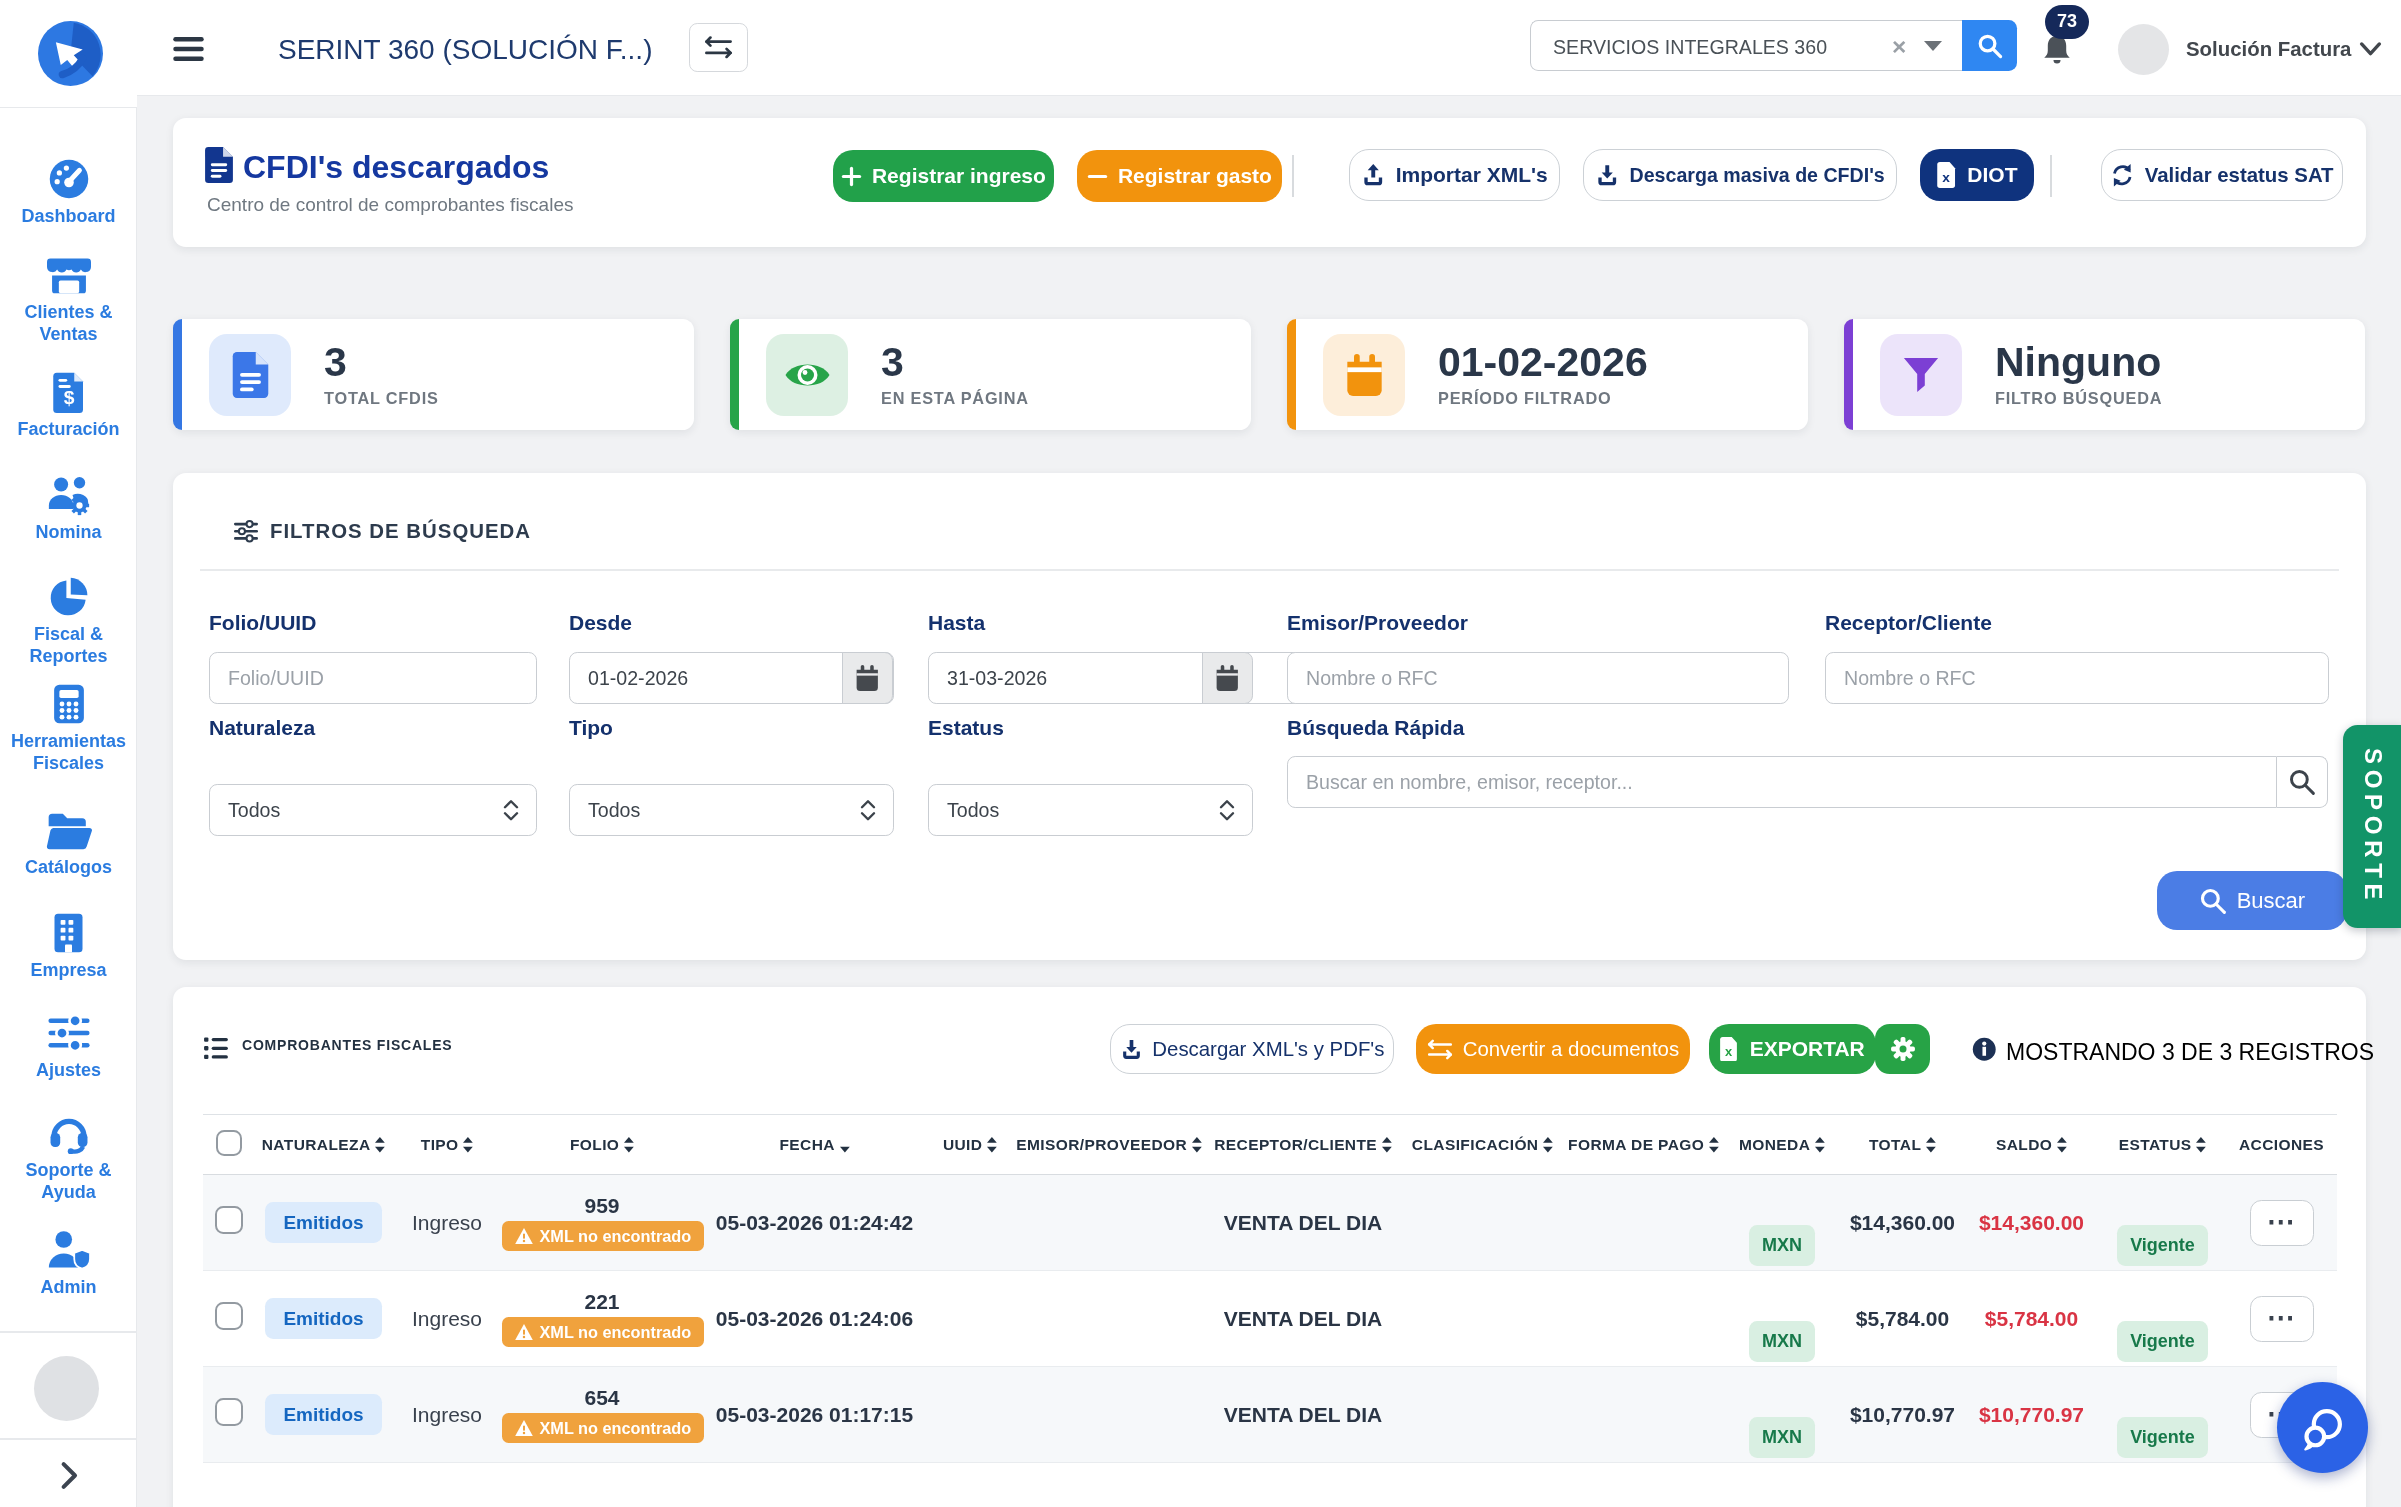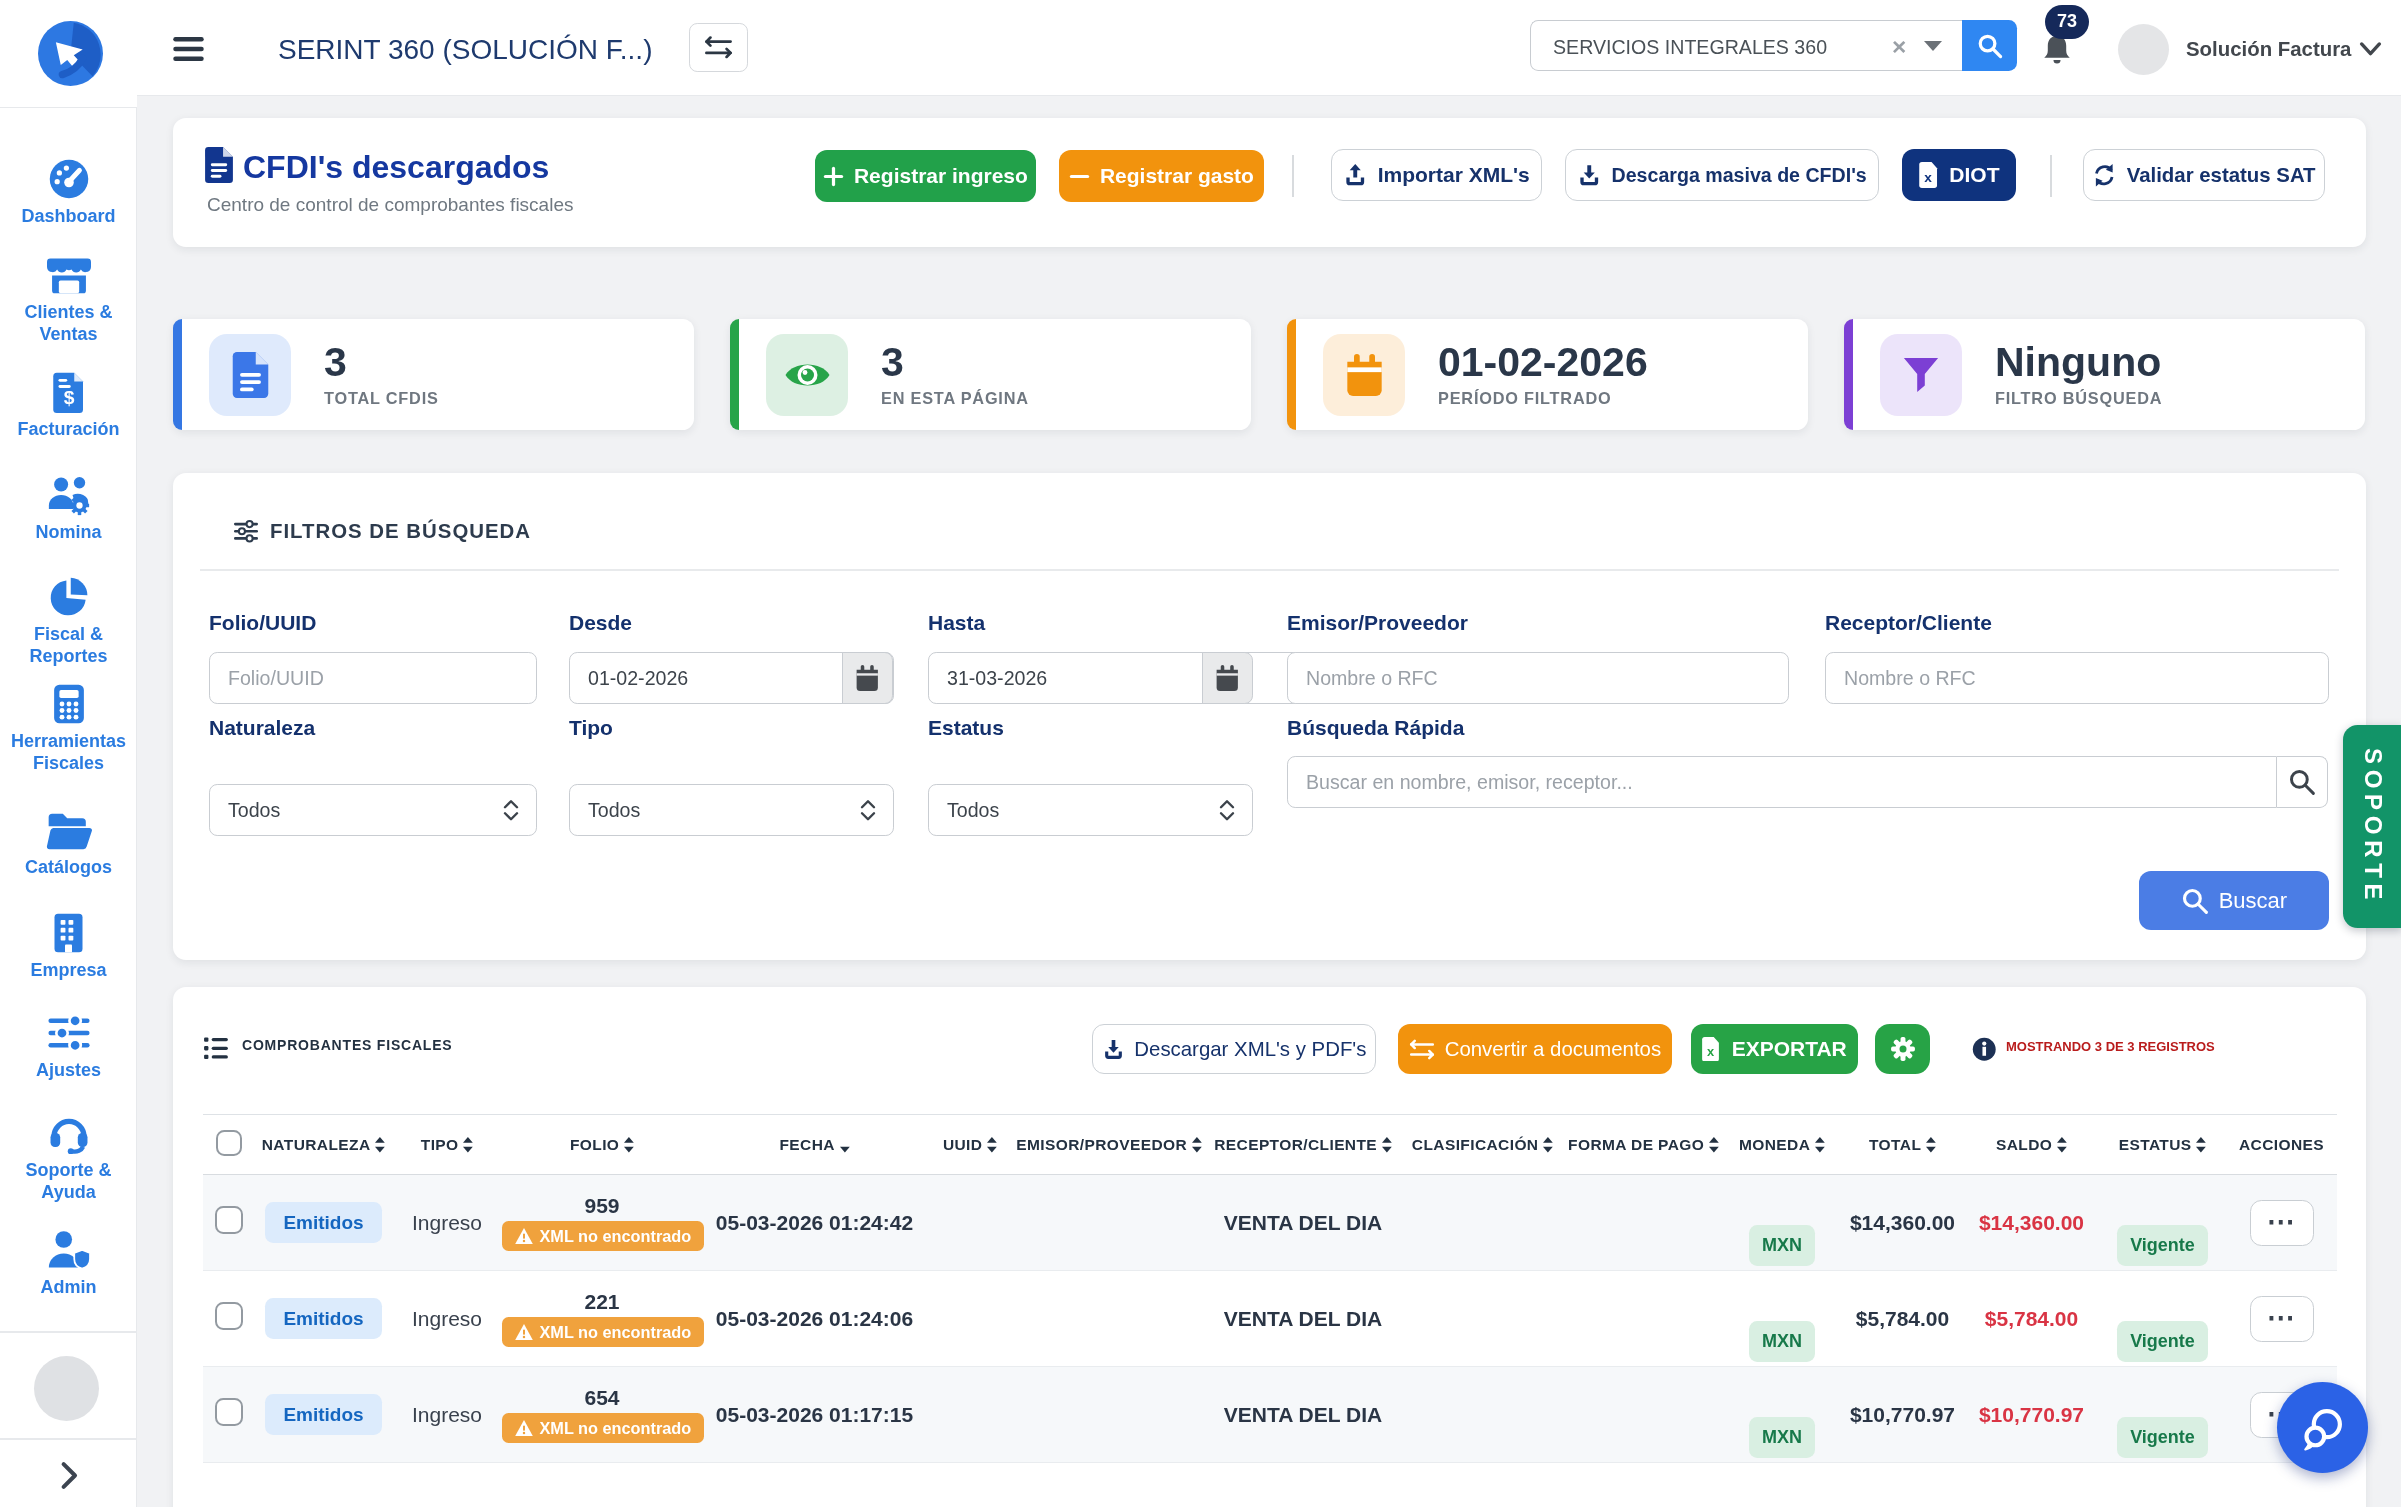--- a/index.html
+++ b/index.html
@@ -1,21 +1,21 @@
 <!DOCTYPE html>
 <html style="font-size:13px"><head>
 <meta charset="utf-8">
 <style>
   * { margin:0; padding:0; box-sizing:border-box; }
   html,body { width:2401px; height:1508px; overflow:hidden; }
   body { font-family:"Liberation Sans", sans-serif; background:#f1f2f4; position:relative; }
   .abs { position:absolute; }
   .card { position:absolute; background:#fff; border-radius:13px; box-shadow:0 2.5px 8.2px rgba(25,35,55,.08); }
   .flex { display:flex; align-items:center; }
-  .btn { display:inline-flex; align-items:center; justify-content:center; gap:9.8px; border-radius:12px; font-weight:bold; font-size:21px; white-space:nowrap; }
+  .btn { display:inline-flex; align-items:center; justify-content:center; gap:9.8px; border-radius:20px; font-weight:bold; font-size:21px; white-space:nowrap;margin-left:18px; }
   .btn-outline { background:#fff; border:1.6px solid #ccd1d6; color:#16326b; }
   .chip { display:inline-flex; align-items:center; justify-content:center; border-radius:8.2px; font-weight:bold; }
   .lbl { position:absolute; font-size:21px; font-weight:bold; color:#14316d; }
   .inp { position:absolute; height:52px; background:#fff; border:1.6px solid #c9cdd2; border-radius:8.2px; display:flex; align-items:center; padding:0 18px; font-size:19.6px; color:#3c434b; }
   .ph { color:#9ba1a8; }
   .vline { position:absolute; width:1.6px; background:#d8dbde; }
   .sortg { display:inline-block; vertical-align:-3.3px; margin-left:4.9px; }
 </style>
 </head>
 <body>
@@ -509,21 +509,21 @@
       <circle cx="20" cy="20" r="5" fill="#27a346"></circle>
     </svg>
 </div>
 <div class="abs" style="left:1972px;top:1037px;width:24.5px;height:24.5px;">
 <svg width="24.5" height="24.5" viewBox="0 0 30 30">
       <circle cx="15" cy="15" r="14" fill="#1c3054"></circle>
       <rect x="12.8" y="12" width="4.4" height="11" fill="#fff"></rect>
       <circle cx="15" cy="8" r="2.6" fill="#fff"></circle>
     </svg>
 </div>
-<div class="abs" style="left:2006px;top:1039px;font-size:13px;font-weight:bold;color:#b91c1c;">MOSTRANDO 3 DE 3 REGISTROS</div>
+<div class="abs" style="left:2006px;top:1039px;font-size:23px;font-weight:normal;color:#000000;">MOSTRANDO 3 DE 3 REGISTROS</div>
 
 <style>
  table.tbl { position:absolute; left:203px; top:1114px; width:2134px; border-collapse:collapse; table-layout:fixed; }
  .tbl th { font-size:15.5px; font-weight:bold; color:#233141; letter-spacing:0.4px; white-space:nowrap; text-align:center; height:60px; border-top:1.6px solid #dee2e6; border-bottom:1.6px solid #d8dce0; }
  .tbl td { font-size:21px; color:#2a3545; text-align:center; height:96px; border-bottom:1.6px solid #e9ecef; white-space:nowrap; }
  .tbl tr.alt td { background:#f6f8fa; }
  .cbx { display:inline-block; width:28px; height:28px; border:2.5px solid #939aa1; border-radius:8.2px; background:#fff; }
  .chip-b { background:#dcebfc; color:#1566c0; font-size:19px; padding:9.8px 18px; }
  .chip-g { background:#d9efe2; color:#17794a; font-size:18px; padding:10px 13px;margin-top:45px; }
  .bold { font-weight:bold; }

